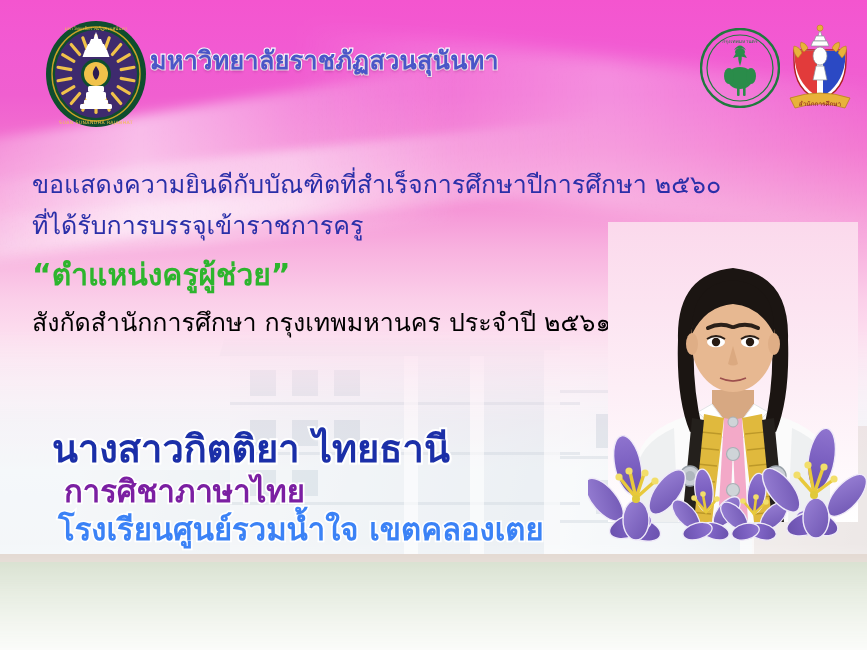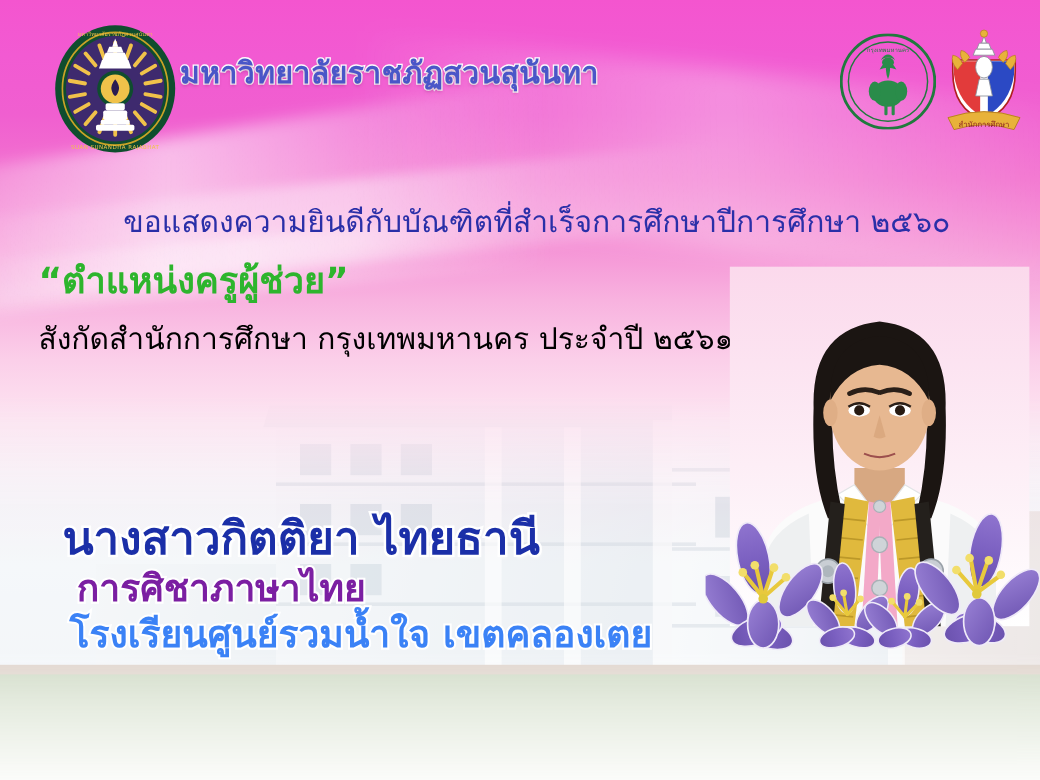--- a/index.html
+++ b/index.html
@@ -95,21 +95,21 @@
     margin-top:2px;
     white-space:nowrap;
   }
 
   
   .body-text{position:absolute;left:32px;top:168px;width:760px;}
   .ln{
     font-family:"DejaVu Sans","Liberation Sans",sans-serif;
     white-space:nowrap;
   }
-  .ln-congrats{font-size:25px;color:#2a2fa8;line-height:1.38;text-align:right;}
+  .ln-congrats{font-size:25px;color:#2a2fa8;line-height:1.38;}
   .ln-appointed{font-size:25px;color:#2a2fa8;line-height:1.38;margin-top:6px;}
   .ln-position{
     font-size:30px;font-weight:bold;color:#2db52d;
     line-height:1.3;margin-top:12px;
   }
   .ln-affil{font-size:25px;color:#000000;line-height:1.38;margin-top:12px;}
 
   
   .name-block{position:absolute;left:52px;top:428px;width:620px;}
   .nm{
@@ -312,20 +312,21 @@
       <text x="38" y="82" font-family="'DejaVu Sans',sans-serif" font-size="6.4" fill="#8a2020" text-anchor="middle">สำนักการศึกษา</text>
     </svg>
   </div>
 
   <div class="wordmark">
     <div class="wm-line2">มหาวิทยาลัยราชภัฏสวนสุนันทา</div>
   </div>
 
   <div class="body-text">
     <div class="ln ln-congrats">ขอแสดงความยินดีกับบัณฑิตที่สำเร็จการศึกษาปีการศึกษา ๒๕๖๐</div>
+    <div class="ln ln-appointed">ที่ได้รับการบรรจุเข้าราชการครู</div>
     <div class="ln ln-position">“ตำแหน่งครูผู้ช่วย”</div>
     <div class="ln ln-affil">สังกัดสำนักการศึกษา กรุงเทพมหานคร ประจำปี ๒๕๖๑</div>
   </div>
 
   <div class="portrait">
     <svg viewBox="0 0 250 300" width="250" height="300">
       <defs>
         <linearGradient id="pbg" x1="0" y1="0" x2="0" y2="1">
           <stop offset="0%" stop-color="#fbd9ec"></stop>
           <stop offset="55%" stop-color="#fdeef6"></stop>

